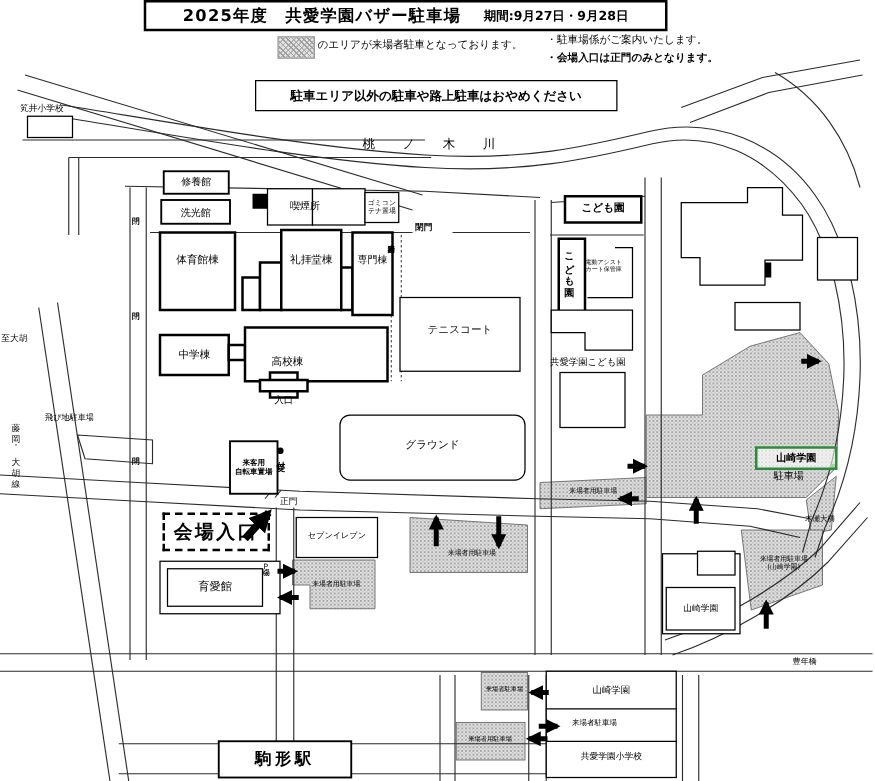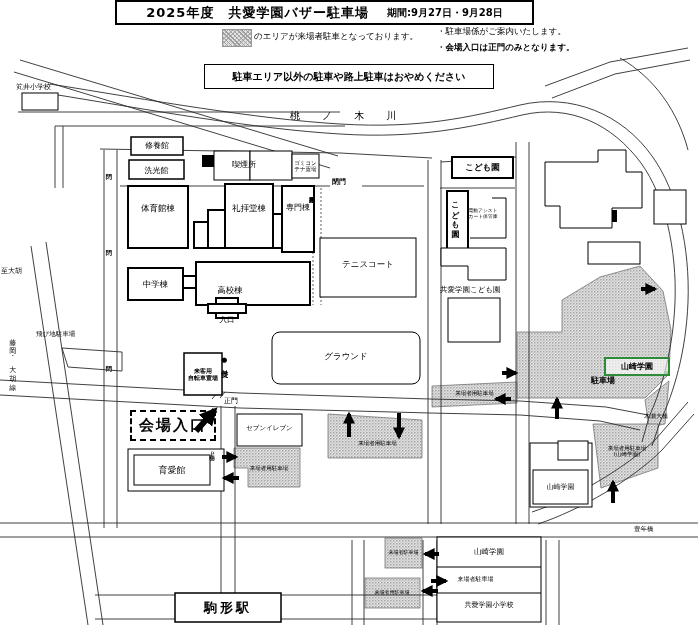--- a/index.html
+++ b/index.html
@@ -185,21 +185,21 @@
     <rect x="664" y="371" width="5" height="5" fill="#2e8b3a"></rect>
   </svg>
 
   <div class="title-box" style="left:115px;top:0;width:415px;height:21px;">
     <span class="b" style="font-size:13px;letter-spacing:1px;">2025年度　共愛学園バザー駐車場</span>
     <span class="b" style="font-size:10px;">期間:9月27日・9月28日</span>
   </div>
 
   <div class="hatch-sw" style="left:222px;top:29px;width:28px;height:16px;"></div>
   <div class="lbl" style="left:254px;top:31px;font-size:8.5px;">のエリアが来場者駐車となっております。</div>
-  <div class="lbl" style="left:437px;top:27px;font-size:8.5px;font-family:Liberation Mono, monospace;">・駐車場係がご案内いたします。</div>
+  <div class="lbl" style="left:437px;top:27px;font-size:8.5px;">・駐車場係がご案内いたします。</div>
   <div class="lbl b" style="left:437px;top:42px;font-size:8.5px;">・会場入口は正門のみとなります。</div>
   <div class="warn-box" style="left:204px;top:64px;width:288px;height:23px;">
     <span class="b" style="font-size:10px;">駐車エリア以外の駐車や路上駐車はおやめください</span>
   </div>
 
   <div class="lbl" style="left:16px;top:83px;font-size:7px;">笂井小学校</div>
   <div class="lbl c" style="left:131px;top:139px;width:52px;height:14px;font-size:8px;">修養館</div>
   <div class="lbl c" style="left:129px;top:156px;width:55px;height:29px;font-size:8px;">洗光館</div>
   <div class="lbl c" style="left:214px;top:158px;width:60px;height:14px;font-size:8px;">喫煙所</div>
   <div class="lbl c" style="left:292px;top:156px;width:27px;height:20px;font-size:5.5px;">ゴミコン
@@ -218,21 +218,21 @@
 
   <div class="lbl c b" style="left:452px;top:159px;width:61px;height:17px;font-size:8.5px;">こども園</div>
   <div class="lbl vt b" style="left:450px;top:196px;font-size:8px;height:64px;">こども園</div>
   <div class="lbl c" style="left:464px;top:204px;width:38px;height:20px;font-size:4.8px;">電動アシスト
 カート保管庫</div>
   <div class="lbl" style="left:440px;top:286px;font-size:7.5px;">共愛学園こども園</div>
 
   <div class="green-box" style="left:604px;top:357px;width:62px;height:15px;">
     <span class="b" style="font-size:8px;">山崎学園</span>
   </div>
-  <div class="lbl c" style="left:572px;top:375px;width:62px;height:12px;font-size:8px;font-weight:bold;">駐車場</div>
+  <div class="lbl c" style="left:600px;top:375px;width:62px;height:12px;font-size:8px;">駐車場</div>
 
   <div class="lbl c" style="left:432px;top:388px;width:85px;height:11px;font-size:5.5px;">来場者用駐車場</div>
   <div class="lbl c" style="left:335px;top:438px;width:85px;height:11px;font-size:5.5px;">来場者用駐車場</div>
   <div class="lbl c" style="left:238px;top:463px;width:62px;height:11px;font-size:5.5px;">来場者用駐車場</div>
   <div class="lbl c" style="left:596px;top:440px;width:62px;height:22px;font-size:5.5px;">来場者用駐車場
 (山崎学園)</div>
   <div class="lbl c" style="left:384px;top:547px;width:39px;height:12px;font-size:5px;">来場者駐車場</div>
   <div class="lbl c" style="left:364px;top:587px;width:56px;height:12px;font-size:5px;">来場者用駐車場</div>
 
   <div class="lbl c" style="left:134px;top:462px;width:76px;height:16px;font-size:9px;">育愛館</div>

